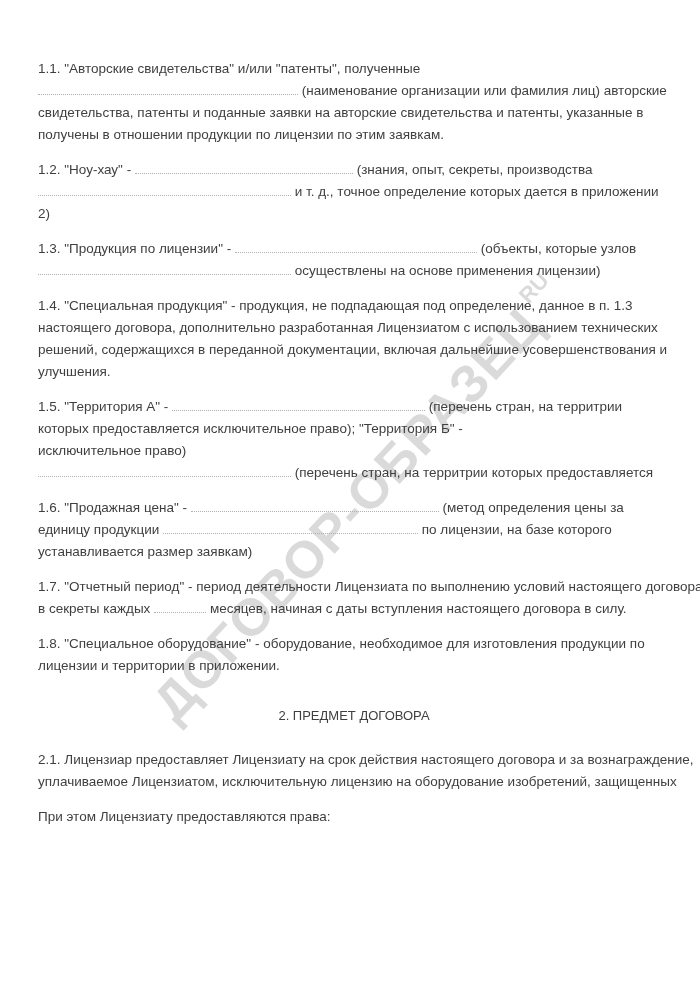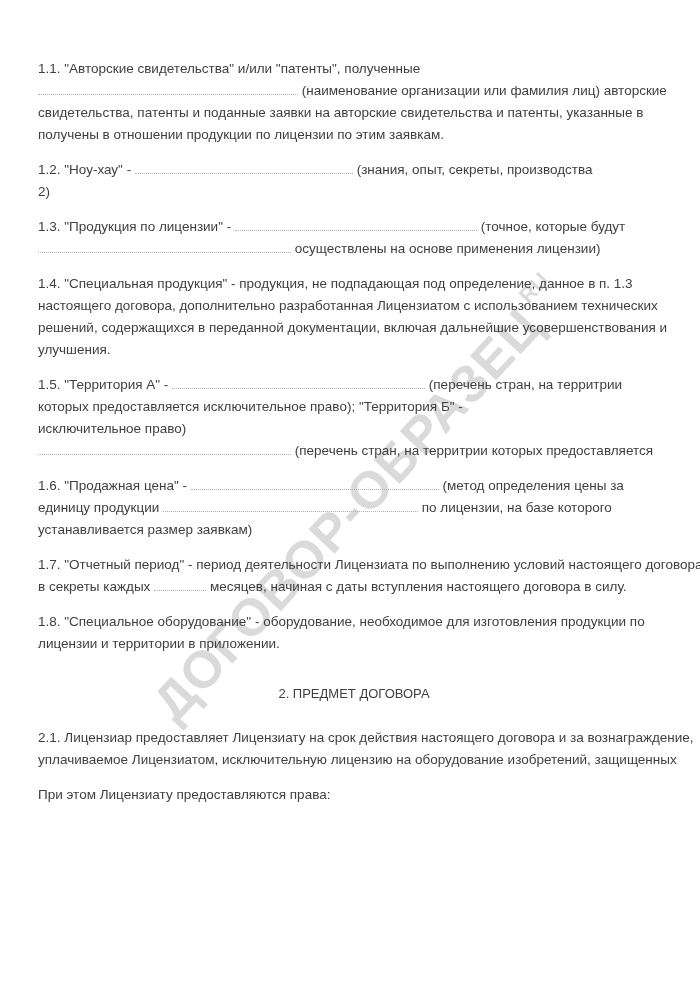--- a/index.html
+++ b/index.html
@@ -70,24 +70,25 @@
 
 <div class="doc">
     <div class="para">
       <div class="line"><span>1.1. "Авторские свидетельства" и/или "патенты", полученные</span></div>
       <div class="line"><span class="blank" style="width: 260px;"></span><span> (наименование организации или фамилия лиц) авторские</span></div>
       <div class="line"><span>свидетельства, патенты и поданные заявки на авторские свидетельства и патенты, указанные в</span></div>
       <div class="line"><span>получены в отношении продукции по лицензии по этим заявкам.</span></div>
     </div>
     <div class="para">
       <div class="line"><span>1.2. "Ноу-хау" - </span><span class="blank" style="width: 218px;"></span><span> (знания, опыт, секреты, производства</span></div>
+      <div class="line"><span class="blank" style="width: 253px;"></span><span> и т. д., точное определение которых дается в приложении</span></div>
       <div class="line"><span>2)</span></div>
     </div>
     <div class="para">
-      <div class="line"><span>1.3. "Продукция по лицензии" - </span><span class="blank" style="width: 242px;"></span><span> (точное, которые будут</span></div>
+      <div class="line"><span>1.3. "Продукция по лицензии" - </span><span class="blank" style="width: 242px;"></span><span> (объекты, которые узлов</span></div>
       <div class="line"><span class="blank" style="width: 253px;"></span><span> осуществлены на основе применения лицензии)</span></div>
     </div>
     <div class="para">
       <div class="line"><span>1.4. "Специальная продукция" - продукция, не подпадающая под определение, данное в п. 1.3</span></div>
       <div class="line"><span>настоящего договора, дополнительно разработанная Лицензиатом с использованием технических</span></div>
       <div class="line"><span>решений, содержащихся в переданной документации, включая дальнейшие усовершенствования и</span></div>
       <div class="line"><span>улучшения.</span></div>
     </div>
     <div class="para">
       <div class="line"><span>1.5. "Территория А" - </span><span class="blank" style="width: 253px;"></span><span> (перечень стран, на территрии</span></div>

